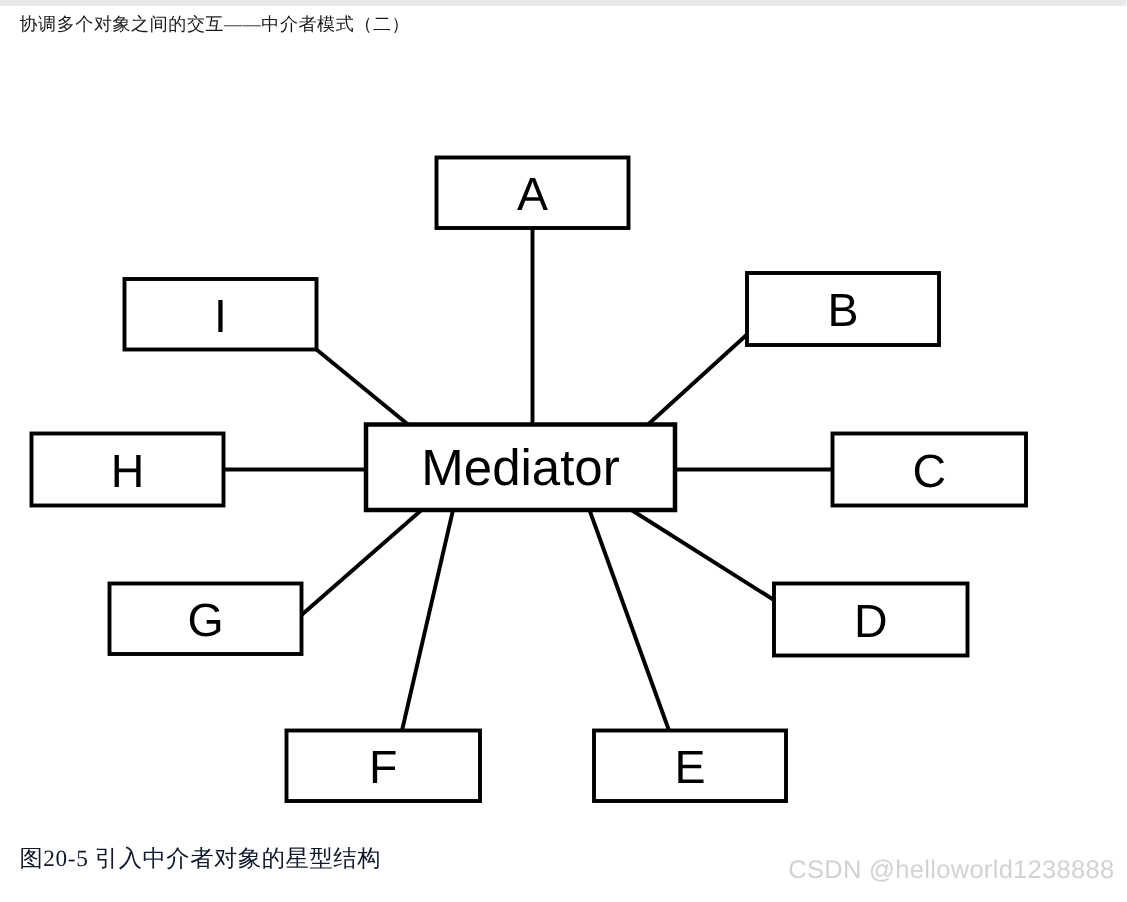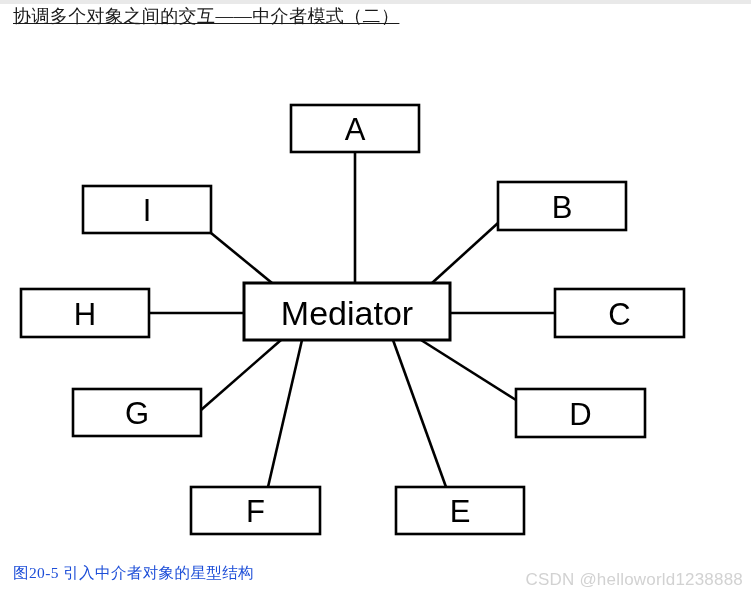--- a/index.html
+++ b/index.html
@@ -25,39 +25,38 @@
     height: 4px;
     background: #e9e9e9;
   }
 
   
   #page-title {
     position: absolute;
     left: 13px;
     top: 5px;
     font-family: "Liberation Serif", "DejaVu Serif", serif;
-    font-size: 18px;
+    font-size: 12px;
     line-height: 22px;
     letter-spacing: 0.4px;
     white-space: nowrap;
     color: #1a1a1a;
-    text-decoration: underline;
   }
 
   
   #figure-caption {
     position: absolute;
     left: 13px;
     top: 562px;
     font-family: "Liberation Serif", "DejaVu Serif", serif;
     font-size: 15.5px;
     line-height: 22px;
     letter-spacing: 0.4px;
     white-space: nowrap;
-    color: #1d4ed8;
+    color: #0f172a;
   }
 
   
   #watermark {
     position: absolute;
     right: 8px;
     top: 570px;
     font-family: Liberation Sans, sans-serif;
     font-size: 17px;
     letter-spacing: 0.2px;

